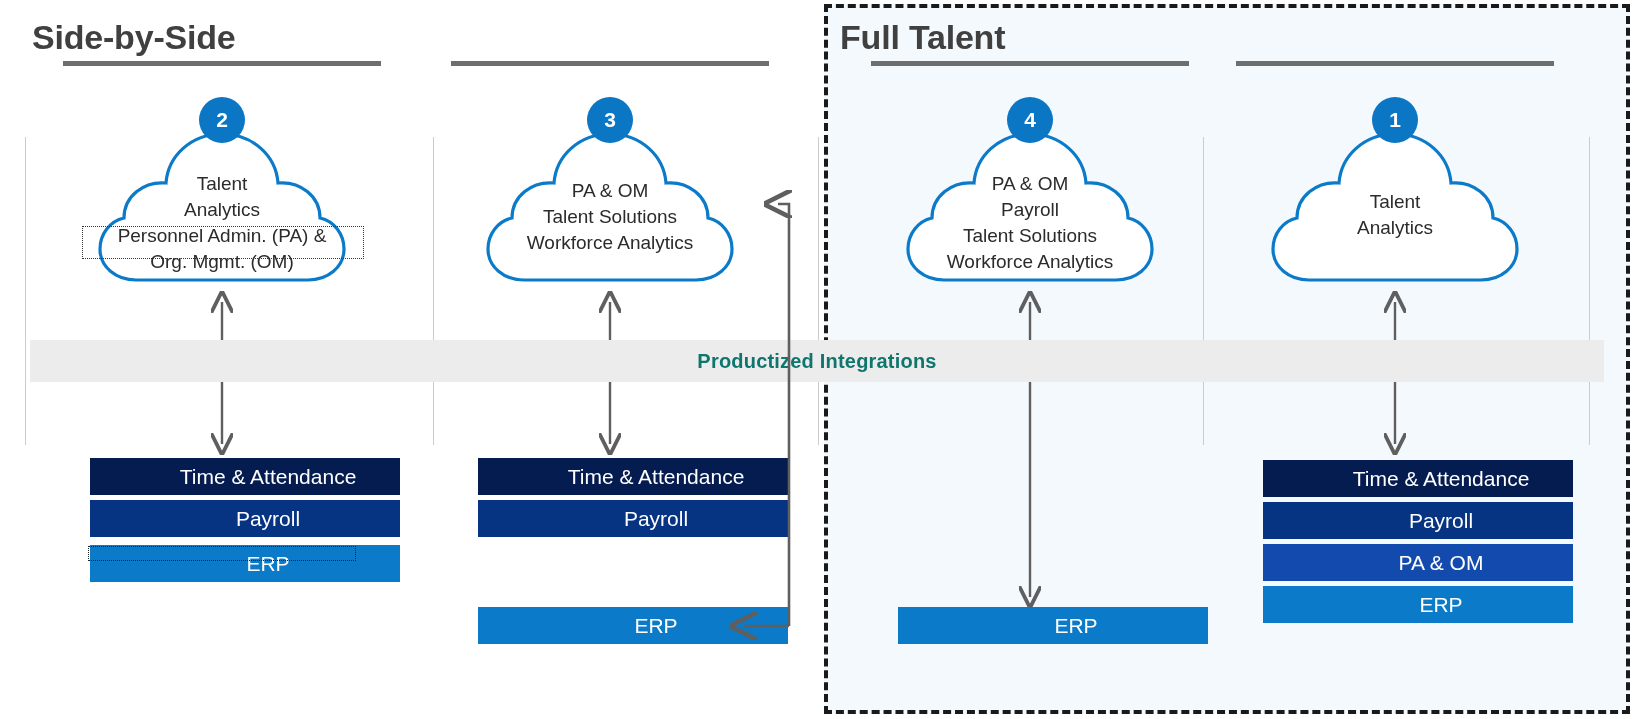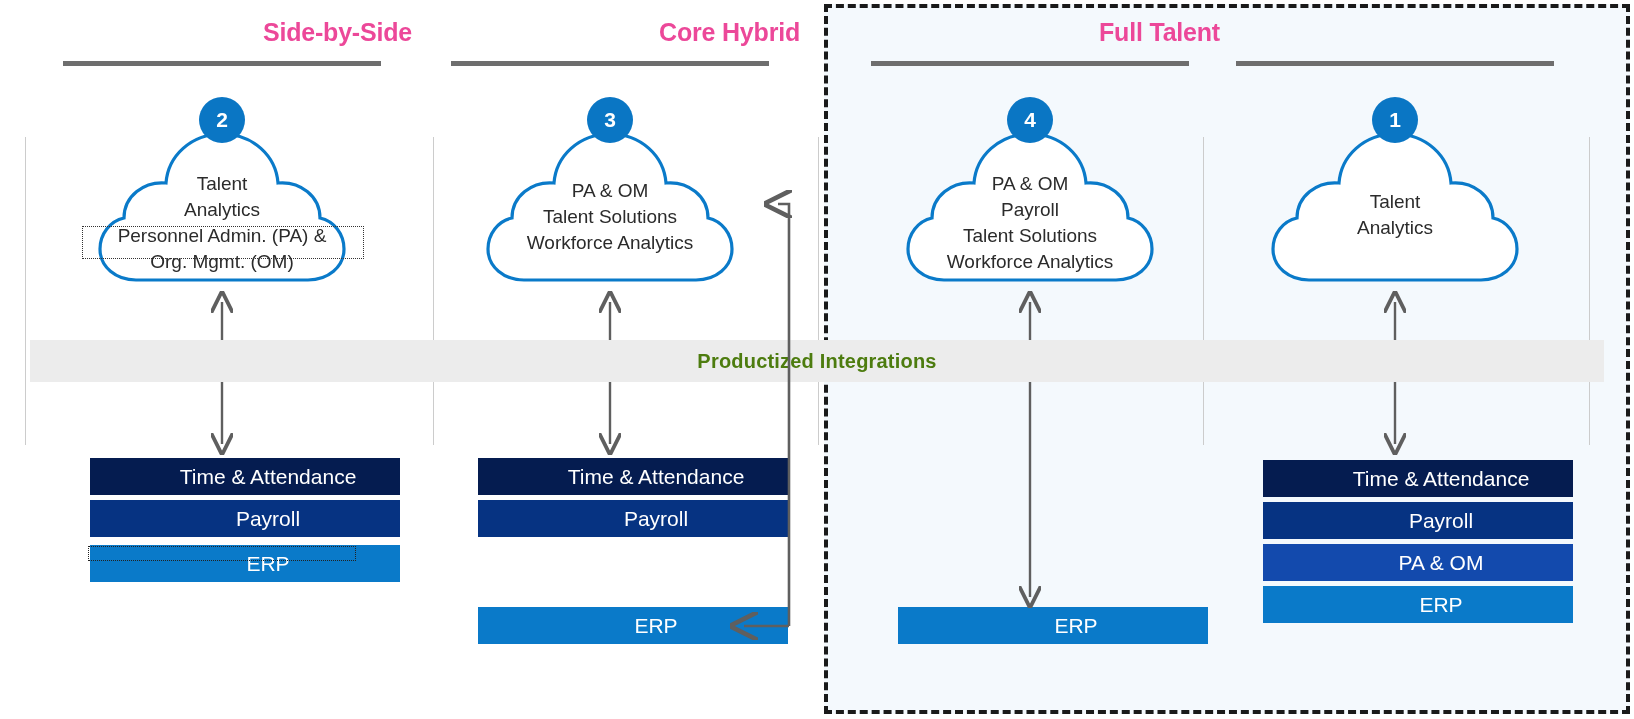--- a/index.html
+++ b/index.html
@@ -20,32 +20,32 @@
     box-sizing:border-box;
   }
 
   
   .band{
     position:absolute;left:30px;top:340px;width:1574px;height:42px;
     background:#ececec;
     display:flex;align-items:center;justify-content:center;
   }
   .band-label{
-    font-size:20px;font-weight:bold;color:#4d7c0f;letter-spacing:.2px;
+    font-size:20px;font-weight:bold;color:#0f766e;letter-spacing:.2px;
     white-space:nowrap;
   }
 
   
   .vsep{position:absolute;top:137px;width:1px;height:308px;background:#cccccc;}
 
   
   .col{position:absolute;top:0;width:380px;height:719px;}
   .col-title{
     position:absolute;top:18px;left:0;width:100%;
-    text-align:right;font-size:25px;font-weight:bold;color:#ec4899;
+    text-align:left;font-size:34px;font-weight:bold;color:#404040;
     letter-spacing:-0.2px;
   }
   .col-rule{
     position:absolute;top:61px;left:50%;transform:translateX(-50%);
     width:318px;height:5px;background:#6e6e6e;
   }
 
   
   .badge{
     position:absolute;top:97px;left:50%;transform:translateX(-50%);
@@ -146,21 +146,20 @@
 
     <div class="stack" style="top:458px;">
       <div class="blk" style="background:#051c50;">Time &amp; Attendance</div>
       <div class="blk" style="background:#063382;">Payroll</div>
       <div class="blk-dotted" style="top:88px;"></div>
       <div class="blk" style="background:#0a7ac9;margin-top:8px;">ERP</div>
     </div>
   </div>
 
   <div class="col" style="left:420px;">
-    <div class="col-title">Core Hybrid</div>
     <div class="col-rule"></div>
 
     <svg class="arrow-svg">
       <defs>
         <marker id="ah2" markerWidth="9" markerHeight="9" refX="4.5" refY="4.5" orient="auto">
           <path d="M0,0 L9,4.5 L0,9" fill="none" stroke="#5f5f5f" stroke-width="1.6"></path>
         </marker>
       </defs>
       <line x1="190" y1="340" x2="190" y2="302" stroke="#5f5f5f" stroke-width="2.4" marker-end="url(#ah2)"></line>
       <line x1="190" y1="382" x2="190" y2="444" stroke="#5f5f5f" stroke-width="2.4" marker-end="url(#ah2)"></line>

